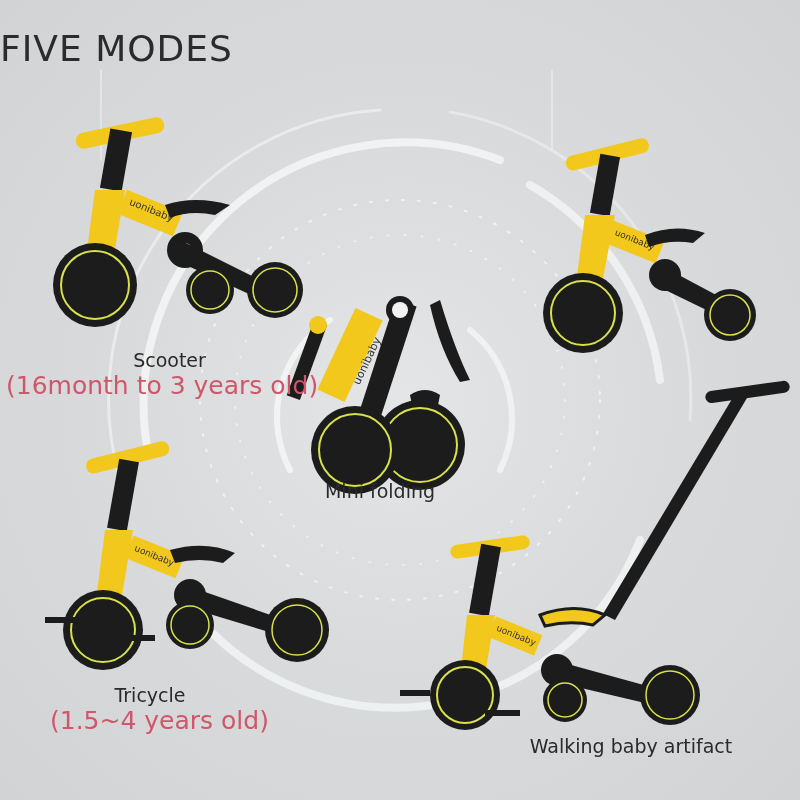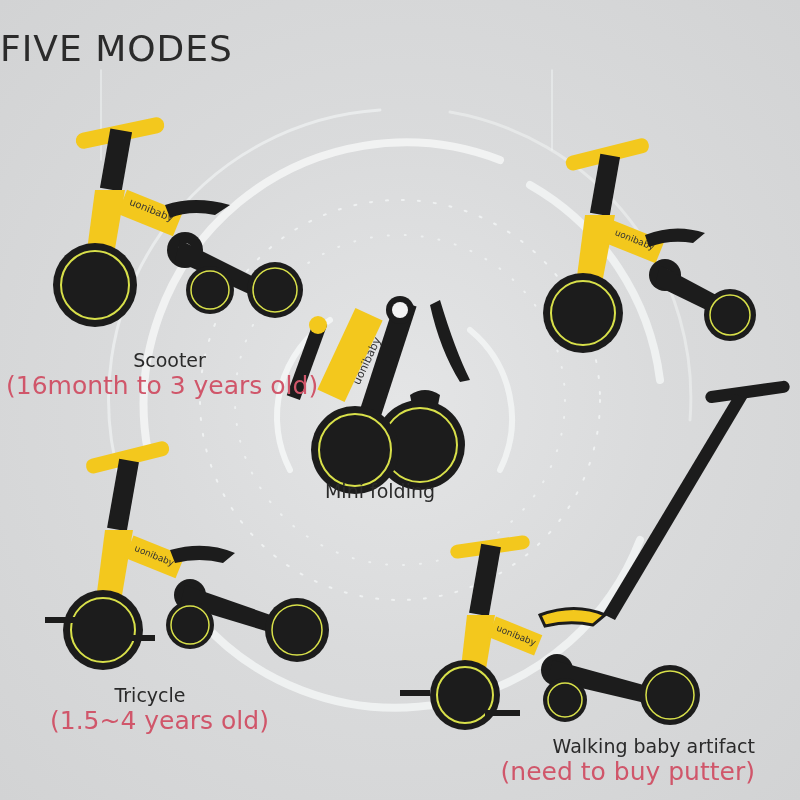--- a/index.html
+++ b/index.html
@@ -135,18 +135,17 @@
 
   <div class="label" style="left:300px;top:481px;width:160px">
     <span class="name">Mini folding</span>
   </div>
 
   <div class="label" style="left:50px;top:685px;width:200px">
     <span class="name">Tricycle</span>
     <span class="age">(1.5~4 years old)</span>
   </div>
 
-  <div class="label" style="left:495px;top:736px;width:260px;text-align:right">
+  <div class="label" style="left:495px;top:736px;width:260px;text-align:center">
     <span class="name" style="padding-left:12px">Walking baby artifact</span>
-    <span class="age">(need to buy putter)</span>
   </div>
 
 </div>
 
 </body></html>

